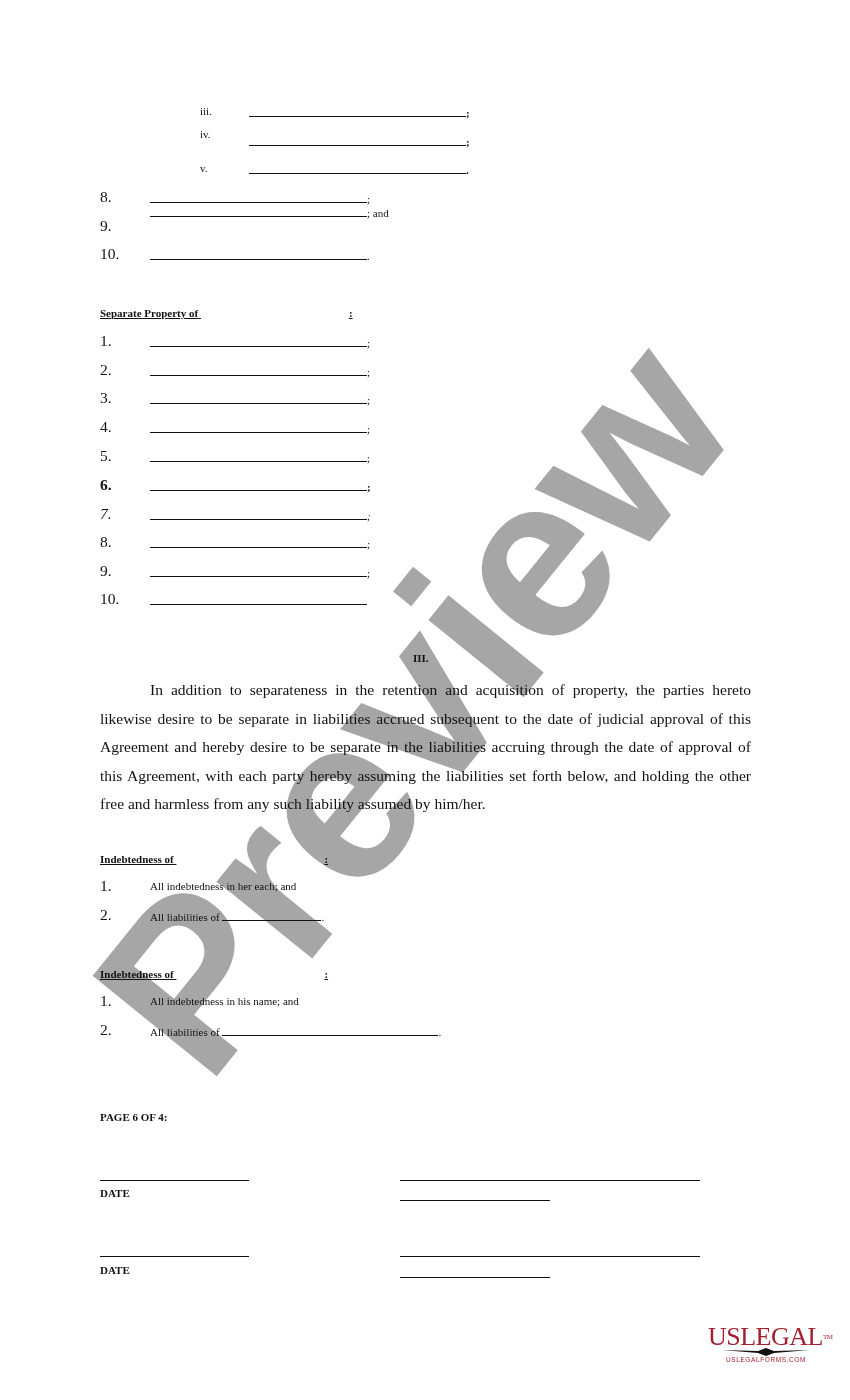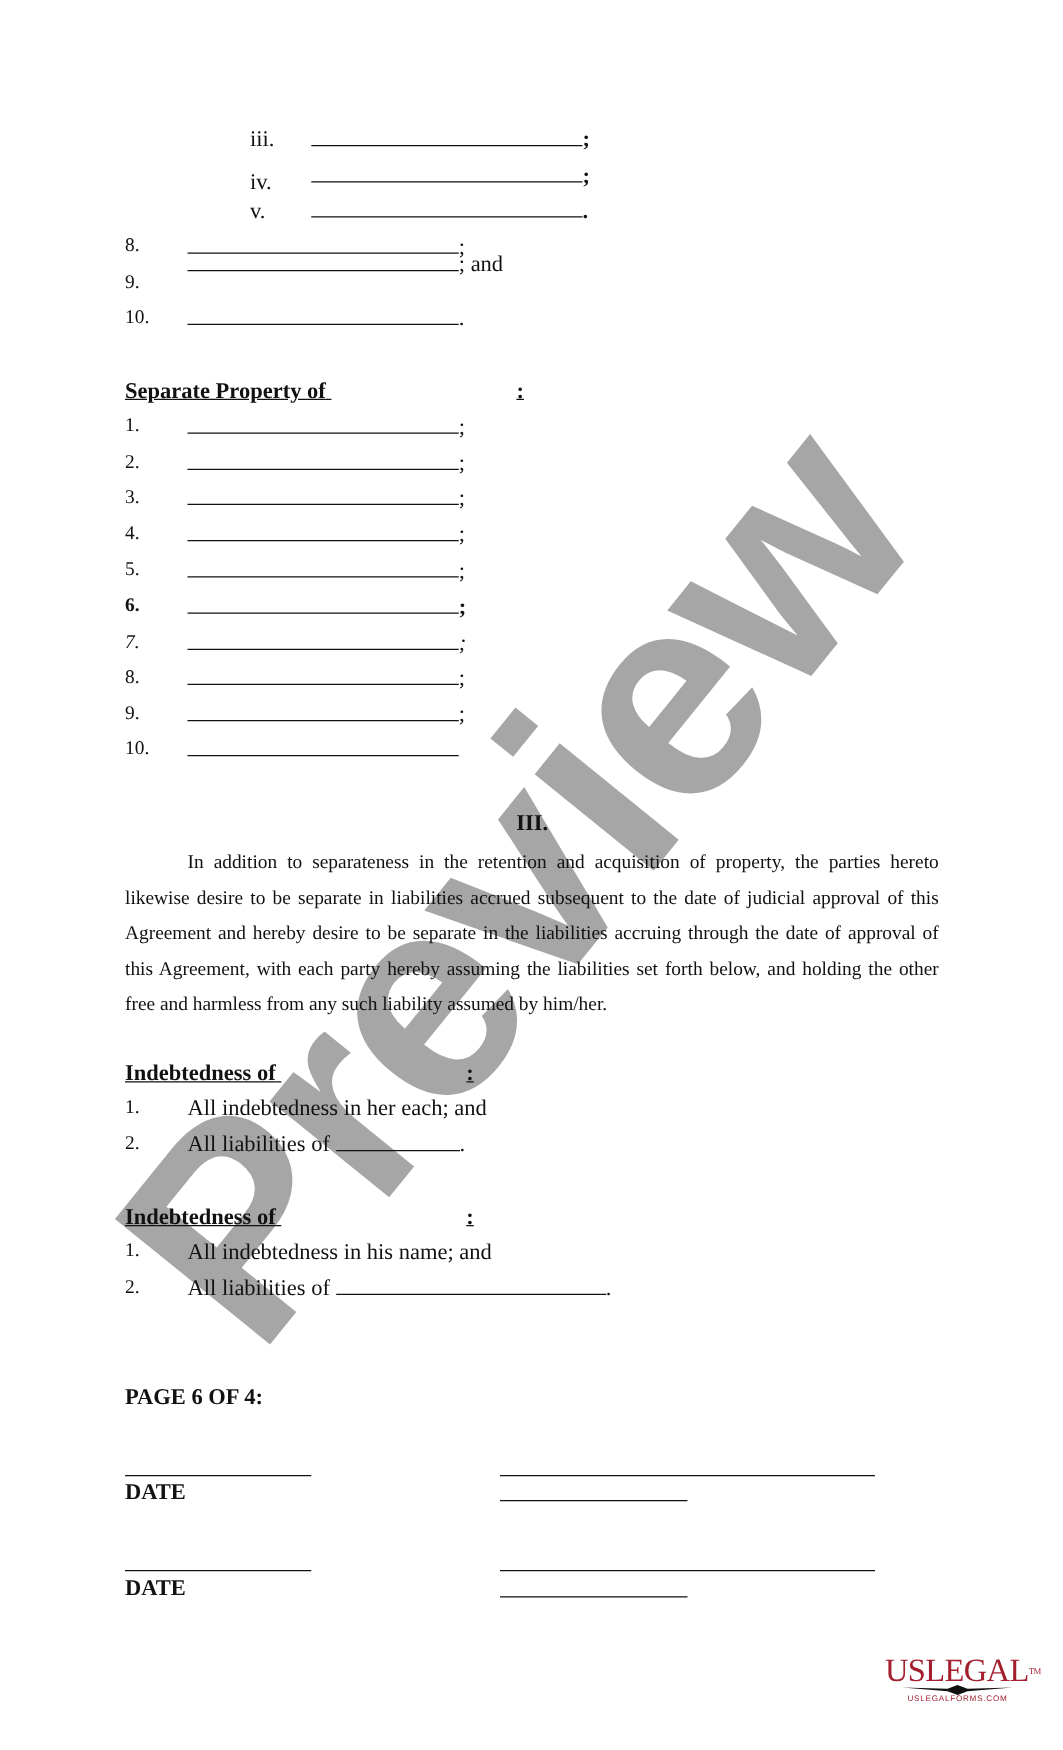--- a/index.html
+++ b/index.html
@@ -1,19 +1,19 @@
 <!DOCTYPE html>
 <html><head>
 <meta charset="utf-8">
 <style>
   html, body { margin: 0; padding: 0; background: #ffffff; }
   body { width: 850px; height: 1400px; position: relative; overflow: hidden;
          font-family: "Liberation Serif", "DejaVu Serif", serif; color: #111; }
   .page { position: absolute; left: 0; top: 0; width: 850px; height: 1400px; }
-  .ln { position: absolute; font-size: 18px; line-height: 18px; white-space: nowrap; }
+  .ln { position: absolute; font-size: 11px; line-height: 18px; white-space: nowrap; }
   .num { position: absolute; font-size: 15.5px; line-height: 18px; }
   .blank { display: inline-block; border-bottom: 1.3px solid #111; height: 14px; vertical-align: baseline; }
   .b { font-weight: bold; }
   .i { font-style: italic; }
   .u { text-decoration: underline; }
   .para { position: absolute; left: 100px; top: 676px; width: 651px; font-size: 15.5px;
           line-height: 28.6px; text-align: justify; }
   .para .indent { display: inline-block; width: 50px; }
   .hr { position: absolute; border-top: 1.3px solid #111; height: 0; }
   .watermark { position: absolute; left: 412px; top: 708px; transform: translate(-50%, -50%) rotate(-51deg);
@@ -32,21 +32,21 @@
 <div class="page">
 
   <div class="watermark">Preview</div>
 
   <div class="ln" style="left:200px; top:102px;">
     <span>iii.</span>
   </div>
   <div class="ln" style="left:249px; top:102px;">
     <span class="blank" style="width:217px;"></span><span class="b">;</span>
   </div>
-  <div class="ln" style="left:200px; top:136px;">
+  <div class="ln" style="left:200px; top:125px;">
     <span>iv.</span>
   </div>
   <div class="ln" style="left:249px; top:131px;">
     <span class="blank" style="width:217px;"></span><span class="b">;</span>
   </div>
   <div class="ln" style="left:200px; top:159px;">
     <span>v.</span>
   </div>
   <div class="ln" style="left:249px; top:159px;">
     <span class="blank" style="width:217px;"></span><span class="b">.</span>

